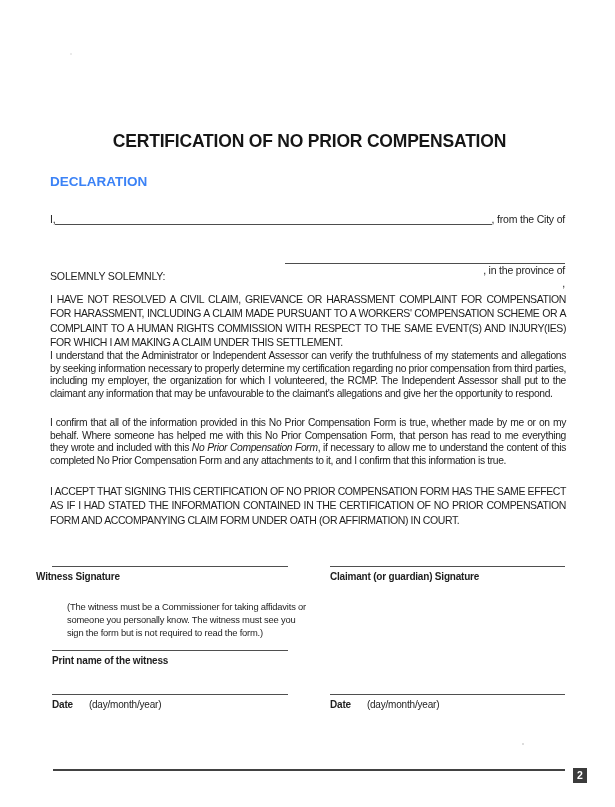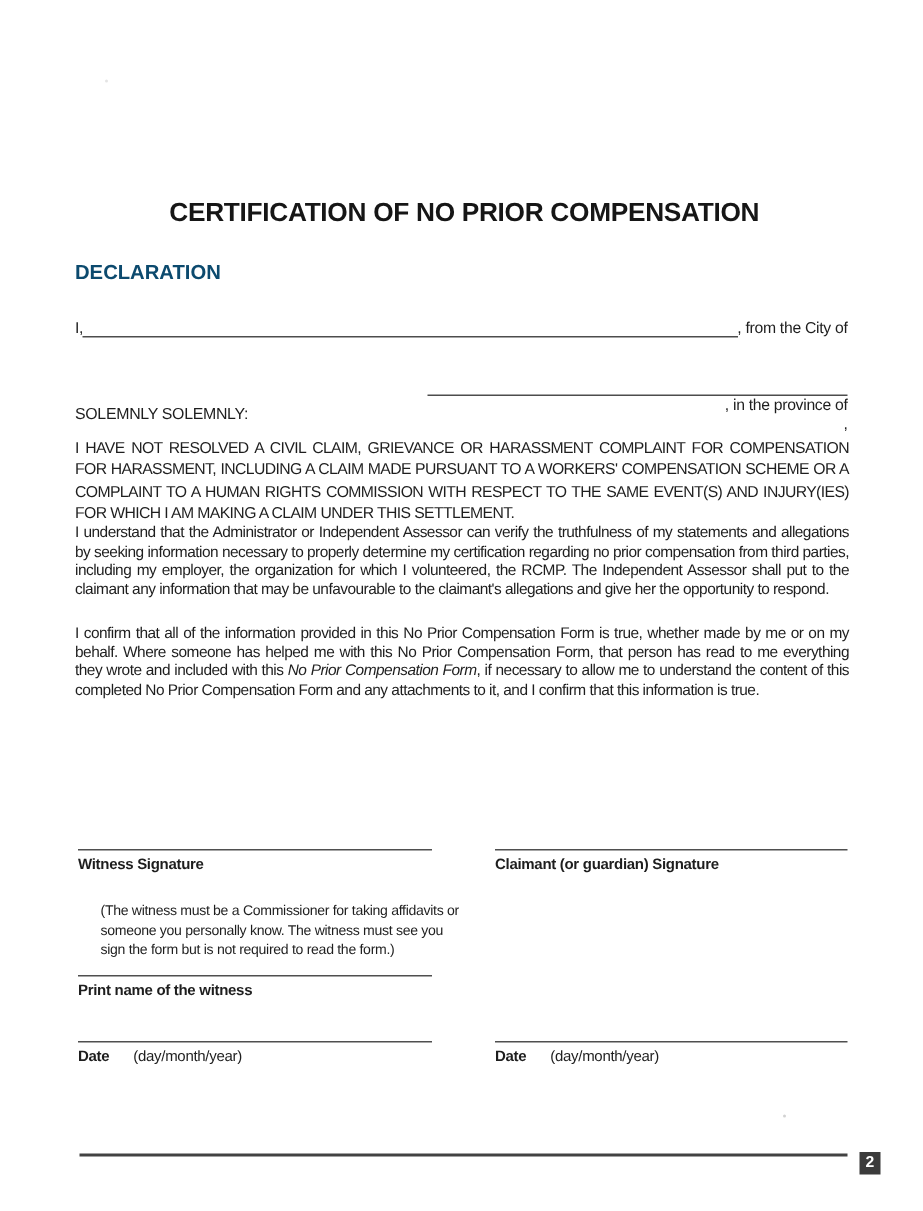--- a/index.html
+++ b/index.html
@@ -28,21 +28,21 @@
     letter-spacing: -0.2px;
     color: #161616;
   }
   .decl-heading {
     position: absolute;
     top: 174px;
     left: 50px;
     margin: 0;
     font-size: 13.5px;
     font-weight: bold;
-    color: #0c4a6e;
+    color: #3b82f6;
   }
   .fill-row {
     position: absolute;
     left: 50px;
     right: 50px;
     height: 16px;
     display: flex;
     align-items: flex-end;
     font-size: 10.5px;
     letter-spacing: -0.2px;
@@ -167,25 +167,26 @@
   </div>
 
   <p class="solemnly">SOLEMNLY SOLEMNLY:</p>
 
   <p class="para caps p1">I HAVE NOT RESOLVED A CIVIL CLAIM, GRIEVANCE OR HARASSMENT COMPLAINT FOR COMPENSATION FOR HARASSMENT, INCLUDING A CLAIM MADE PURSUANT TO A WORKERS' COMPENSATION SCHEME OR A COMPLAINT TO A HUMAN RIGHTS COMMISSION WITH RESPECT TO THE SAME EVENT(S) AND INJURY(IES) FOR WHICH I AM MAKING A CLAIM UNDER THIS SETTLEMENT.</p>
 
   <p class="para body-text p2">I understand that the Administrator or Independent Assessor can verify the truthfulness of my statements and allegations by seeking information necessary to properly determine my certification regarding no prior compensation from third parties, including my employer, the organization for which I volunteered, the RCMP. The Independent Assessor shall put to the claimant any information that may be unfavourable to the claimant's allegations and give her the opportunity to respond.</p>
 
   <p class="para body-text p3"><span>I confirm that all of the information provided in this No Prior Compensation Form is true, whether made by me or on my behalf. Where someone has helped me with this No Prior Compensation Form, that person has read to me everything they wrote and included with this </span><i>No Prior Compensation Form</i><span>, if necessary to allow me to understand the content of this completed No Prior Compensation Form and any attachments to it, and I confirm that this information is true.</span></p>
 
+  <p class="para caps p4">I ACCEPT THAT SIGNING THIS CERTIFICATION OF NO PRIOR COMPENSATION FORM HAS THE SAME EFFECT AS IF I HAD STATED THE INFORMATION CONTAINED IN THE CERTIFICATION OF NO PRIOR COMPENSATION FORM AND ACCOMPANYING CLAIM FORM UNDER OATH (OR AFFIRMATION) IN COURT.</p>
 
   <div class="hline col-left sig-y"></div>
   <div class="hline col-right sig-y"></div>
 
-  <div class="lbl bold lbl-sig" style="left:52px">Witness Signature</div>
+  <div class="lbl bold lbl-sig" style="left:36px">Witness Signature</div>
   <div class="lbl bold lbl-sig" style="left:330px">Claimant (or guardian) Signature</div>
 
   <p class="witness-note">(The witness must be a Commissioner for taking affidavits or someone you personally know. The witness must see you sign the form but is not required to read the form.)</p>
 
   <div class="hline col-left name-y"></div>
   <div class="lbl bold lbl-name" style="left:52px">Print name of the witness</div>
 
   <div class="hline col-left date-y"></div>
   <div class="hline col-right date-y"></div>
 

